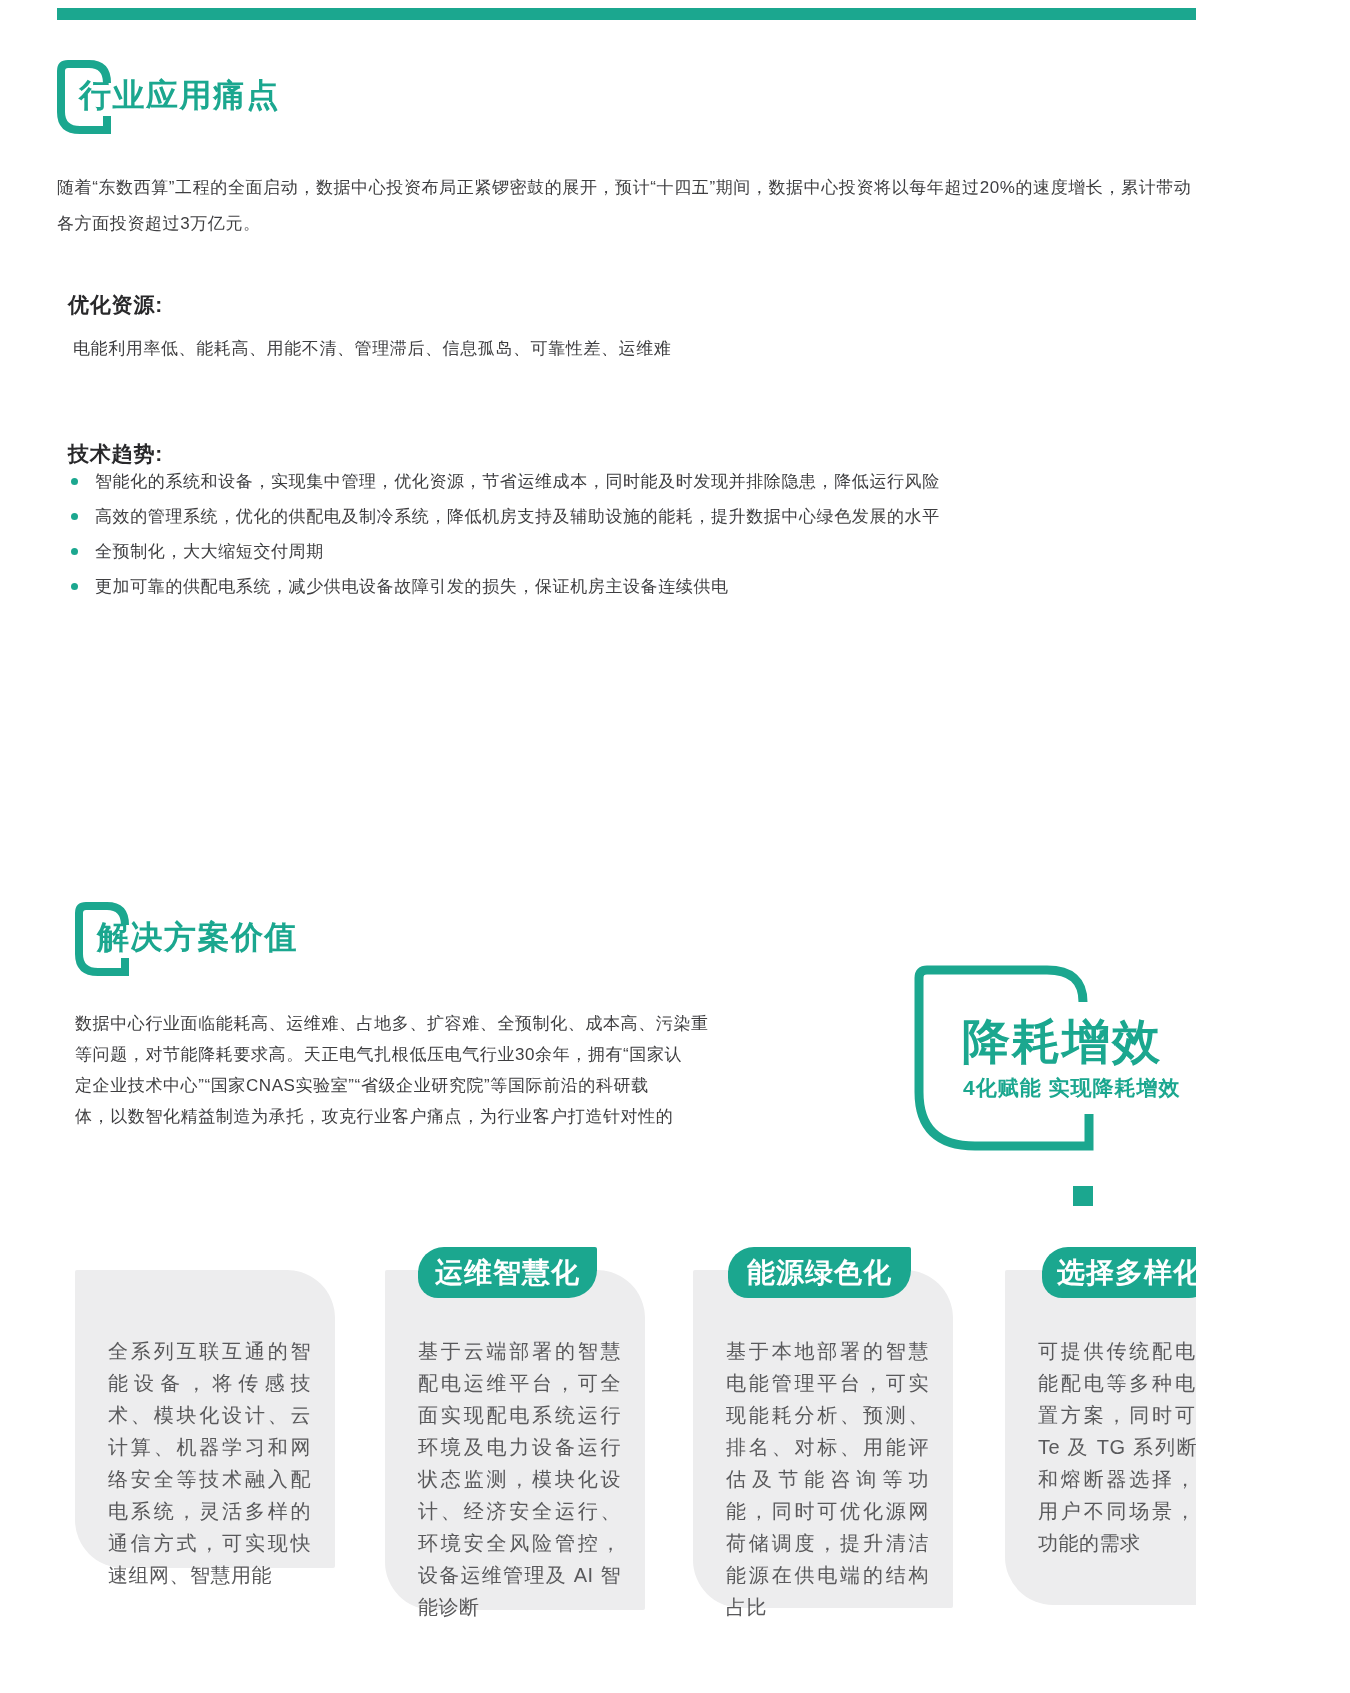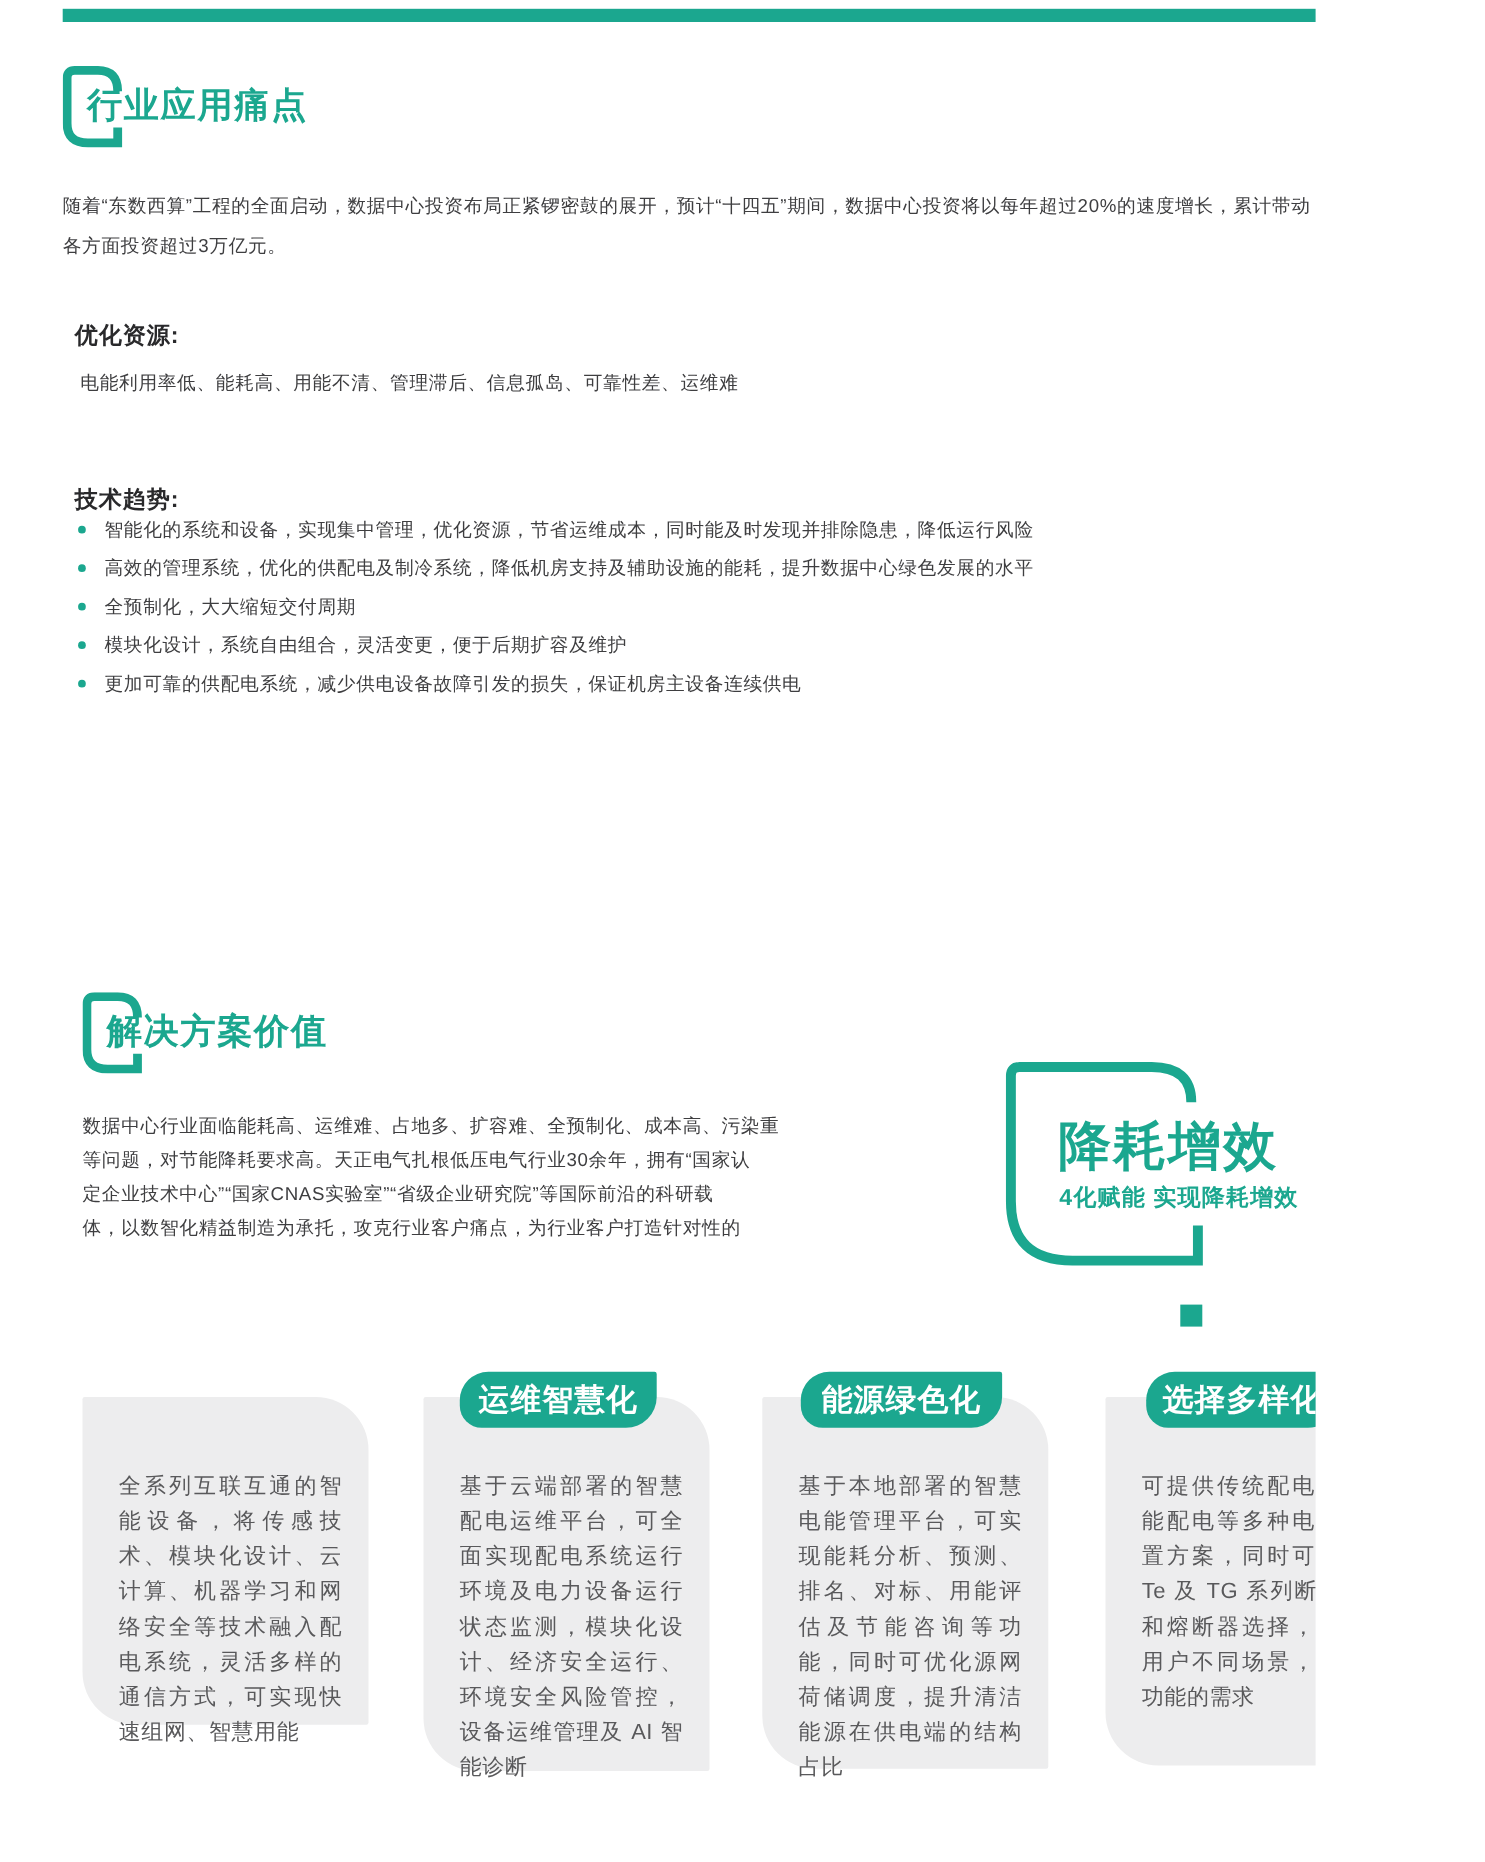--- a/index.html
+++ b/index.html
@@ -70,21 +70,20 @@
   </div>
 
   <div class="h2 h2-pain">优化资源:</div>
   <div class="pain-line">电能利用率低、能耗高、用能不清、管理滞后、信息孤岛、可靠性差、运维难</div>
 
   <div class="h2 h2-trend">技术趋势:</div>
   <ul class="trend-list">
     <li><span class="dot"></span><span>智能化的系统和设备，实现集中管理，优化资源，节省运维成本，同时能及时发现并排除隐患，降低运行风险</span></li>
     <li><span class="dot"></span><span>高效的管理系统，优化的供配电及制冷系统，降低机房支持及辅助设施的能耗，提升数据中心绿色发展的水平</span></li>
     <li><span class="dot"></span><span>全预制化，大大缩短交付周期</span></li>
-    <li><span class="dot"></span><span>模块化设计，系统自由组合，灵活变更，便于后期扩容及维护</span></li>
     <li><span class="dot"></span><span>更加可靠的供配电系统，减少供电设备故障引发的损失，保证机房主设备连续供电</span></li>
   </ul>
 
   <div class="sec-icon sec-icon-2">
     <svg viewBox="0 0 56 74" width="56" height="74">
       <path d="M 50 23 Q 50 4 32 4 L 11 4 Q 4 4 4 11 L 4 52 Q 4 70 23 70 L 50 70 L 50 56" fill="none" stroke="#1BA78F" stroke-width="8"></path>
     </svg>
   </div>
   <div class="sec-title sec-title-2">解决方案价值</div>
 

